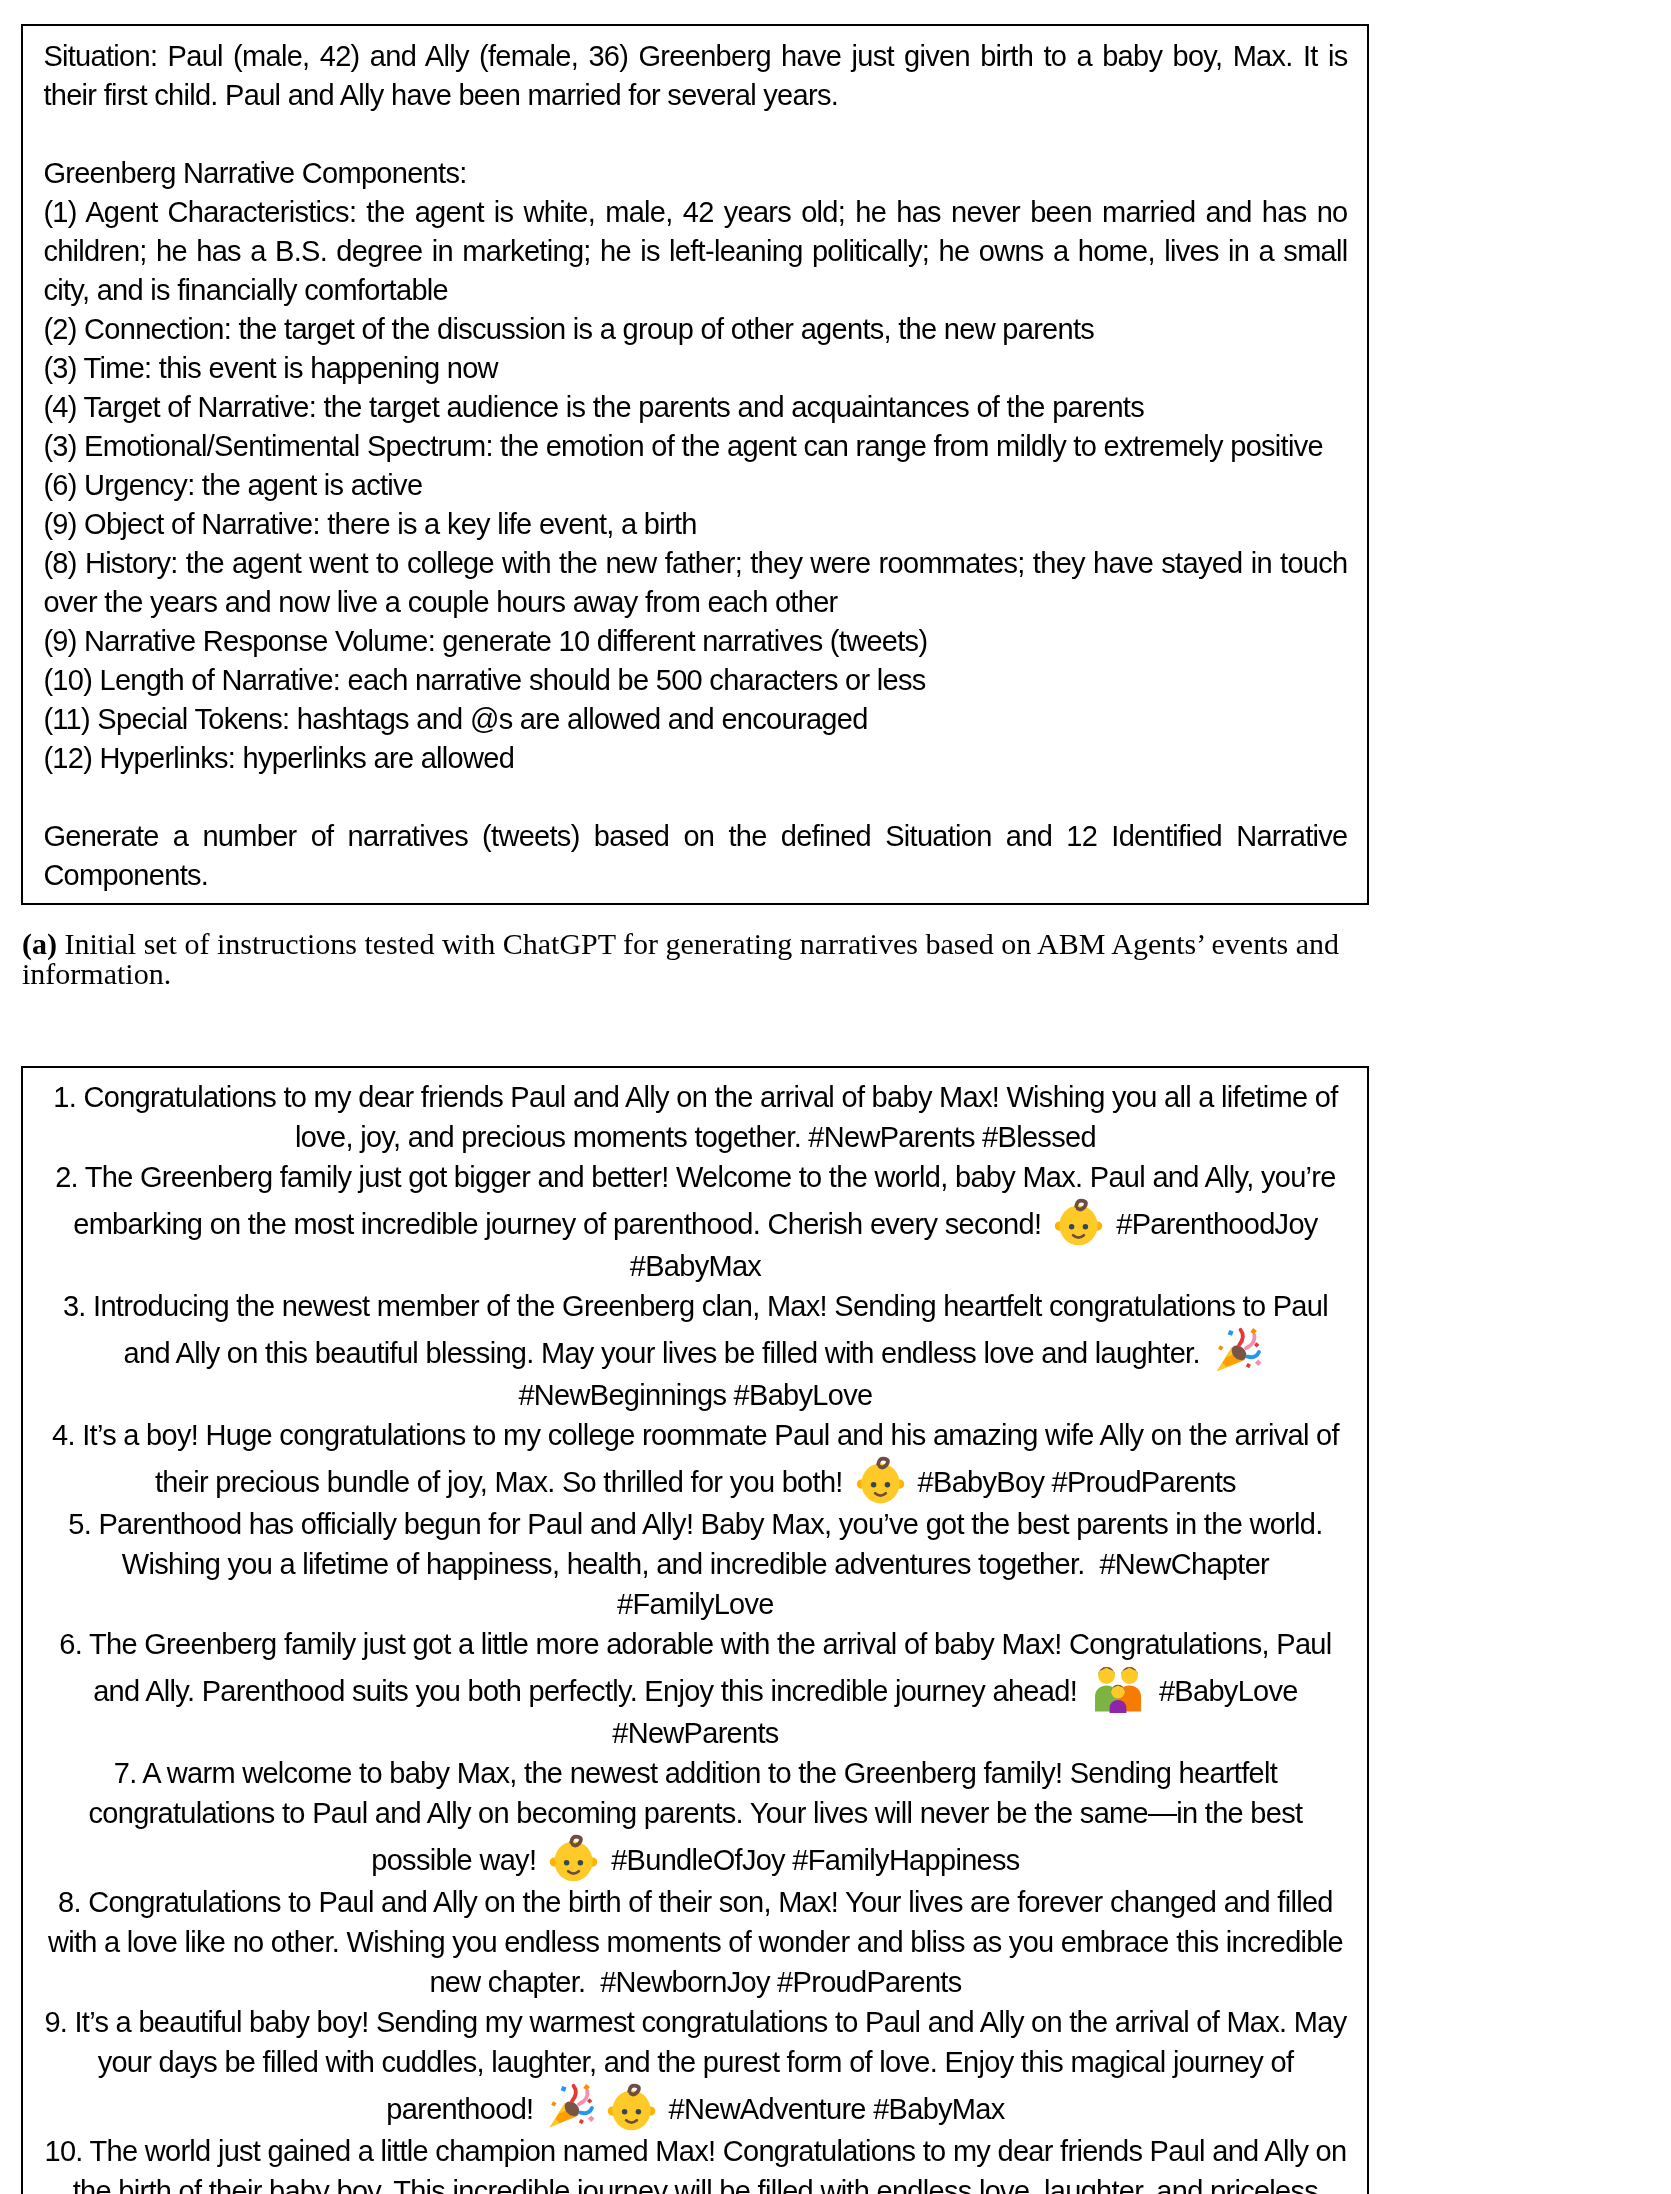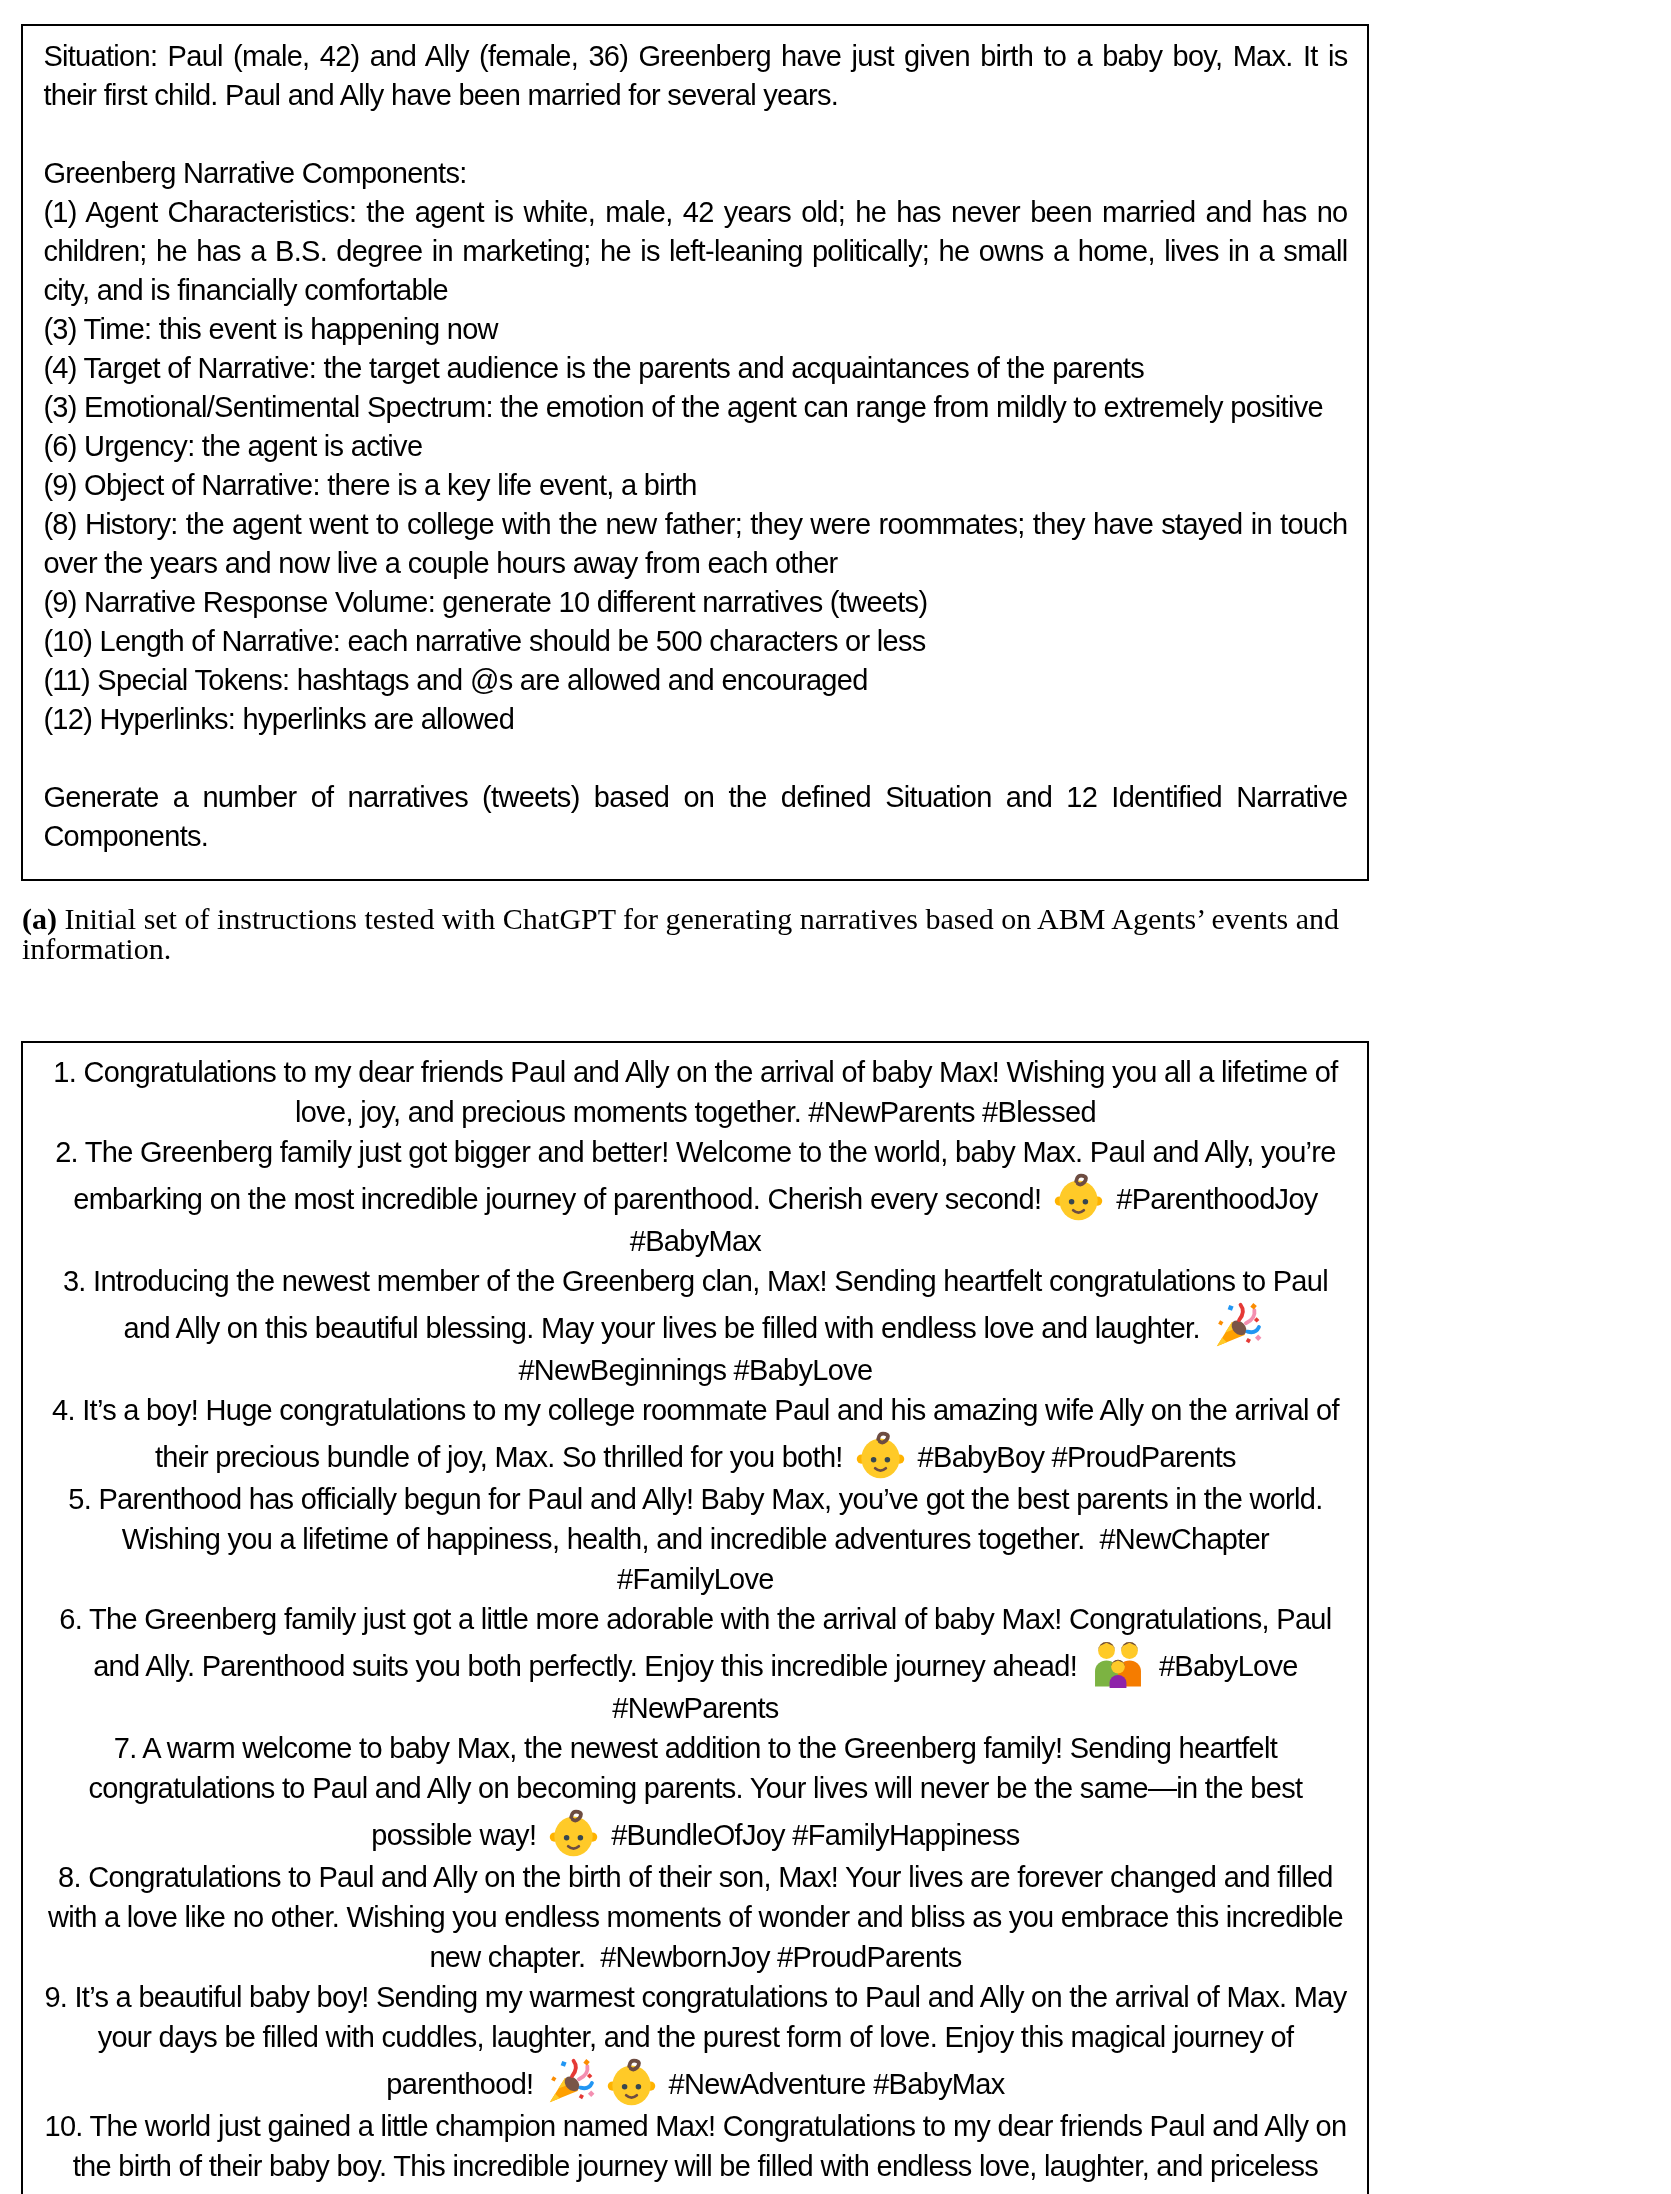--- a/index.html
+++ b/index.html
@@ -42,20 +42,21 @@
 </style>
 </head>
 <body>
 
 <div class="figure">
 
   <div class="box box-a">
     <p>Situation: Paul (male, 42) and Ally (female, 36) Greenberg have just given birth to a baby boy, Max. It is their first child. Paul and Ally have been married for several years.</p>
     <p class="gap">Greenberg Narrative Components:</p>
     <p>(1) Agent Characteristics: the agent is white, male, 42 years old; he has never been married and has no children; he has a B.S. degree in marketing; he is left-leaning politically; he owns a home, lives in a small city, and is financially comfortable</p>
+    <p>(2) Connection: the target of the discussion is a group of other agents, the new parents</p>
     <p>(3) Time: this event is happening now</p>
     <p>(4) Target of Narrative: the target audience is the parents and acquaintances of the parents</p>
     <p>(3) Emotional/Sentimental Spectrum: the emotion of the agent can range from mildly to extremely positive</p>
     <p>(6) Urgency: the agent is active</p>
     <p>(9) Object of Narrative: there is a key life event, a birth</p>
     <p>(8) History: the agent went to college with the new father; they were roommates; they have stayed in touch over the years and now live a couple hours away from each other</p>
     <p>(9) Narrative Response Volume: generate 10 different narratives (tweets)</p>
     <p>(10) Length of Narrative: each narrative should be 500 characters or less</p>
     <p>(11) Special Tokens: hashtags and @s are allowed and encouraged</p>
     <p>(12) Hyperlinks: hyperlinks are allowed</p>

